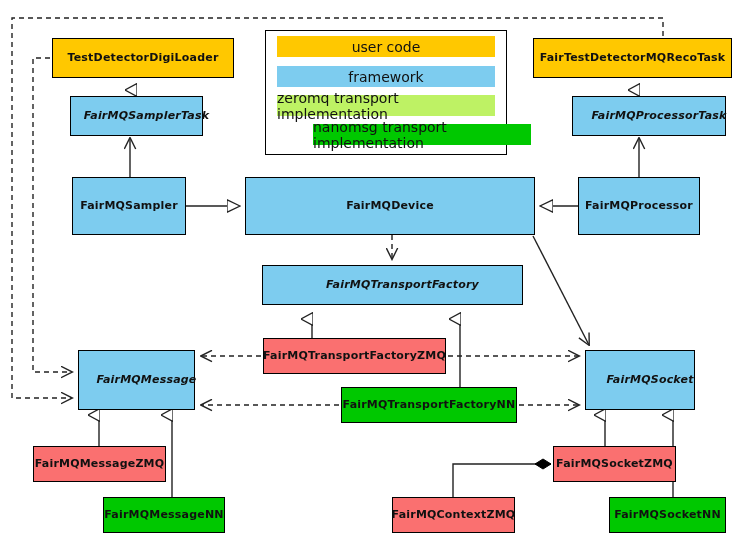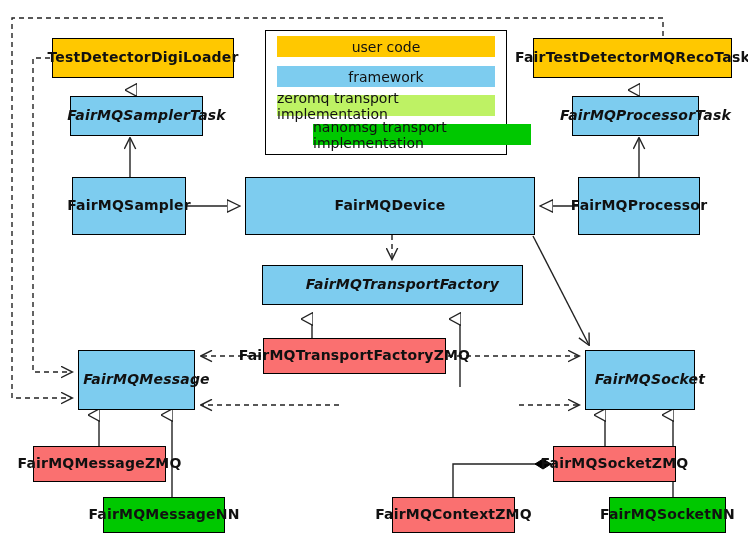--- a/index.html
+++ b/index.html
@@ -1,19 +1,19 @@
 <!DOCTYPE html>
 <html><head>
 <meta charset="utf-8">
 <style>
   html,body{margin:0;padding:0;}
   body{width:748px;height:549px;background:#ffffff;font-family:"DejaVu Sans",sans-serif;overflow:hidden;}
   #diagram{position:relative;width:748px;height:549px;}
   svg.layer{position:absolute;left:0;top:0;width:748px;height:549px;pointer-events:none;}
-  .node{position:absolute;box-sizing:border-box;border:1.5px solid #000000;display:flex;align-items:center;justify-content:center;text-align:center;font-size:14px;font-weight:bold;color:#111111;letter-spacing:.2px;line-height:1.1;}
+  .node{position:absolute;box-sizing:border-box;border:1.5px solid #000000;display:flex;align-items:center;justify-content:center;text-align:center;font-size:11px;font-weight:bold;color:#111111;letter-spacing:.2px;line-height:1.1;}
   .node.user{background:#FFC800;}
   .node.fw{background:#7DCCEF;}
   .node.zmq{background:#FA7070;}
   .node.nn{background:#00C800;}
   .node.abstract{font-style:italic;padding-left:20px;}
   .legend-box{position:absolute;box-sizing:border-box;background:#ffffff;border:1.5px solid #000000;}
   .legend-row{position:absolute;box-sizing:border-box;display:flex;align-items:center;justify-content:center;font-size:14px;font-weight:normal;color:#111111;}
   .legend-row.user{background:#FFC800;}
   .legend-row.fw{background:#7DCCEF;}
   .legend-row.zmq{background:#bef264;}
@@ -108,37 +108,40 @@
 
   <div class="node user" style="left:52px;top:38px;width:182px;height:40px;">
       <span>TestDetectorDigiLoader</span>
     </div>
   <div class="node user" style="left:533px;top:38px;width:199px;height:40px;">
       <span>FairTestDetectorMQRecoTask</span>
     </div>
   <div class="node fw abstract" style="left:70px;top:96px;width:133px;height:40px;">
       <span>FairMQSamplerTask</span>
     </div>
-  <div class="node fw abstract" style="left:572px;top:96px;width:127px;height:40px;">
+  <div class="node fw abstract" style="left:572px;top:96px;width:154px;height:40px;">
       <span>FairMQProcessorTask</span>
     </div>
   <div class="node fw" style="left:72px;top:177px;width:114px;height:58px;">
       <span>FairMQSampler</span>
     </div>
   <div class="node fw" style="left:245px;top:177px;width:290px;height:58px;">
       <span>FairMQDevice</span>
     </div>
   <div class="node fw" style="left:578px;top:177px;width:122px;height:58px;">
       <span>FairMQProcessor</span>
     </div>
   <div class="node fw abstract" style="left:262px;top:265px;width:261px;height:40px;">
       <span>FairMQTransportFactory</span>
     </div>
   <div class="node zmq" style="left:263px;top:338px;width:183px;height:36px;">
       <span>FairMQTransportFactoryZMQ</span>
+    </div>
+  <div class="node nn" style="left:341px;top:387px;width:176px;height:36px;">
+      <span>FairMQTransportFactoryNN</span>
     </div>
   <div class="node fw abstract" style="left:78px;top:350px;width:117px;height:60px;">
       <span>FairMQMessage</span>
     </div>
   <div class="node fw abstract" style="left:585px;top:350px;width:110px;height:60px;">
       <span>FairMQSocket</span>
     </div>
   <div class="node zmq" style="left:33px;top:446px;width:133px;height:36px;">
       <span>FairMQMessageZMQ</span>
     </div>

